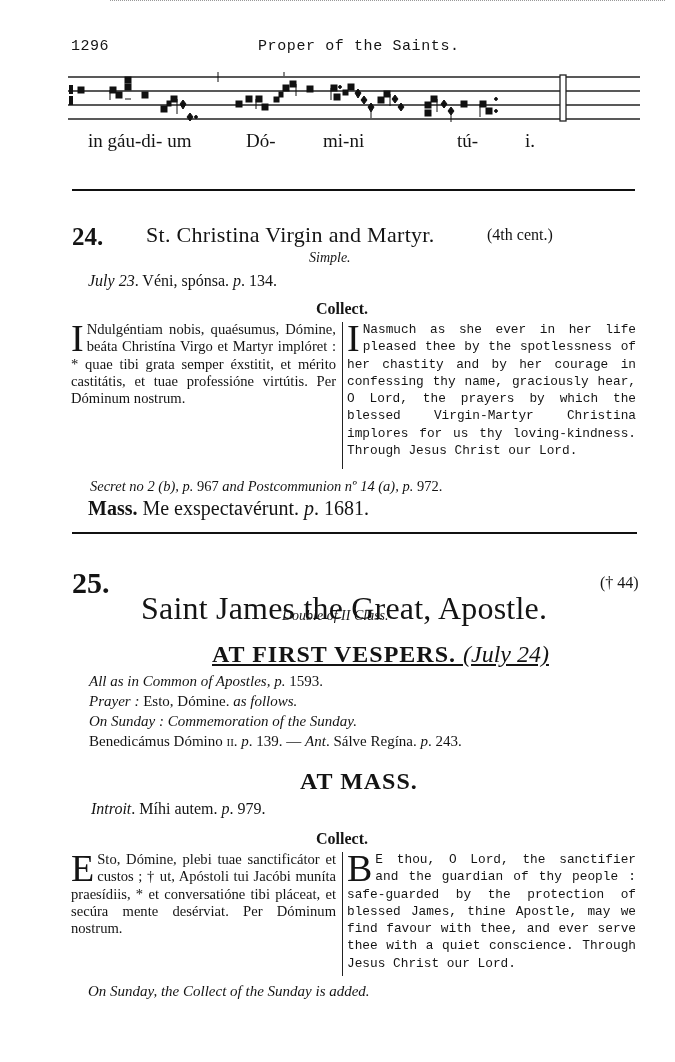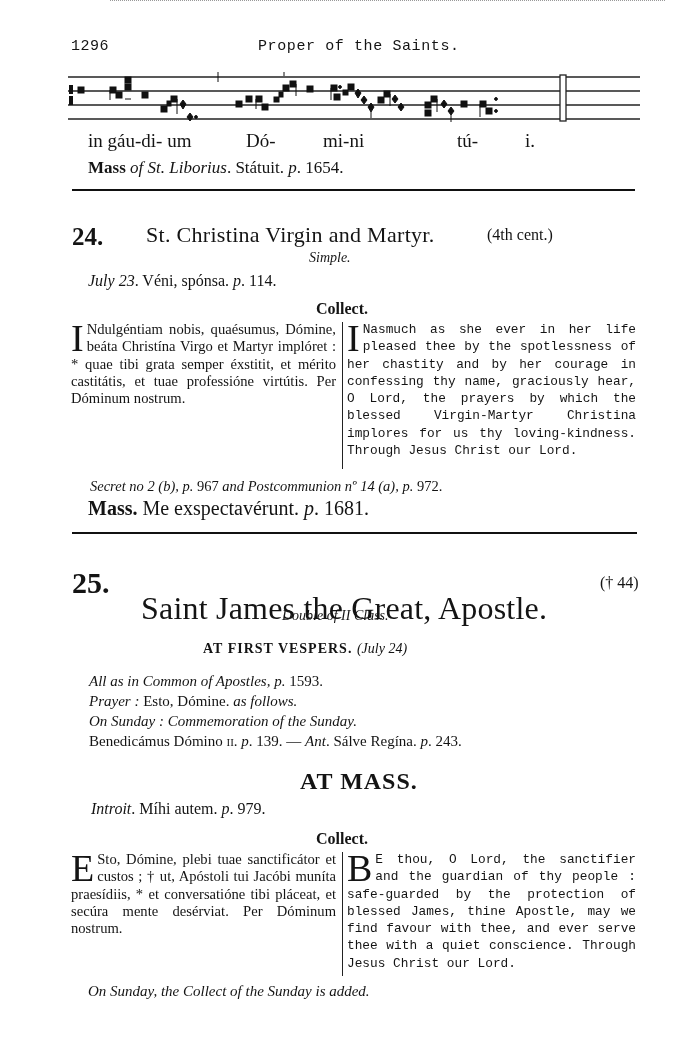--- a/index.html
+++ b/index.html
@@ -42,21 +42,21 @@
   .vsep { position: absolute; width: 1px; background: #222; }
 
   .secret { left: 90px; top: 478px; font-size: 14.5px; }
   .secret i { font-style: italic; }
   .mass24 { left: 88px; top: 497px; font-size: 20px; }
 
   .feast25-num { left: 72px; top: 566px; font-size: 30px; font-weight: bold; }
   .feast25-title { left: 141px; top: 561px; font-size: 32px; letter-spacing: 0.2px; margin-top: 29px; }
   .feast25-date { left: 600px; top: 574px; font-size: 16px; }
   .rank25 { left: 282px; top: 608px; font-size: 14px; font-style: italic; }
-  .vespers { left: 203px; top: 641px; font-size: 14px; font-weight: bold; letter-spacing: 1px; }
+  .vespers { left: 212px; top: 641px; font-size: 24px; font-weight: bold; letter-spacing: 1px; text-decoration: underline; }
   .vespers i { font-weight: normal; font-style: italic; letter-spacing: 0; }
 
   .line15 { font-size: 15px; }
   .line15 i { font-style: italic; }
   .smallcaps { font-variant: small-caps; }
   .atmass { left: 300px; top: 768px; font-size: 24px; font-weight: bold; letter-spacing: 1px; }
   .introit { left: 91px; top: 800px; font-size: 16px; }
   .introit i { font-style: italic; }
   .onsunday2 { left: 88px; top: 983px; font-size: 15px; font-style: italic; }
 </style>
@@ -140,29 +140,28 @@
         <circle cx="428" cy="39" r="1.4"></circle>
     </g>
   </svg>
 
   <div class="abs lyrics" style="left:88px">in gáu-di- um</div>
   <div class="abs lyrics" style="left:246px">Dó-</div>
   <div class="abs lyrics" style="left:323px">mi-ni</div>
   <div class="abs lyrics" style="left:457px">tú-</div>
   <div class="abs lyrics" style="left:525px">i.</div>
 
-  <div class="abs mass-lib"><b>Mass</b><i> of St. Liborius</i><span>. Státuit. </span><i>p</i><span>. 1654.</span></div>
 
   <div class="rule" style="left:72px; top:189px; width:563px;"></div>
 
   <div class="abs feast24-num">24.</div>
   <div class="abs feast24-title">St. Christina Virgin and Martyr.</div>
   <div class="abs feast24-date">(4th cent.)</div>
   <div class="abs rank" style="left:309px; top:250px;">Simple.</div>
-  <div class="abs july23"><i>July 23</i><span>. Véni, spónsa. </span><i>p</i><span>. 114.</span></div>
+  <div class="abs july23"><i>July 23</i><span>. Véni, spónsa. </span><i>p</i><span>. 134.</span></div>
 
   <div class="abs collect-head" style="left:316px; top:300px;">Collect.</div>
 
   <div class="col" style="left:71px; top:321px; width:265px;">
     <span class="dropcap">I</span><span>Ndulgéntiam nobis, quaésumus, Dómine, beáta Christína Virgo et Martyr implóret : * quae tibi grata semper éxstitit, et mérito castitátis, et tuae professióne virtútis. Per Dóminum nostrum.</span>
   </div>
   <div class="vsep" style="left:342px; top:322px; height:147px;"></div>
   <div class="col en" style="left:347px; top:321px; width:289px;">
     <span class="dropcap">I</span><span>Nasmuch as she ever in her life pleased thee by the spotlessness of her chastity and by her courage in confessing thy name, graciously hear, O Lord, the prayers by which the blessed Virgin-Martyr Christina implores for us thy loving-kindness. Through Jesus Christ our Lord.</span>
   </div>

